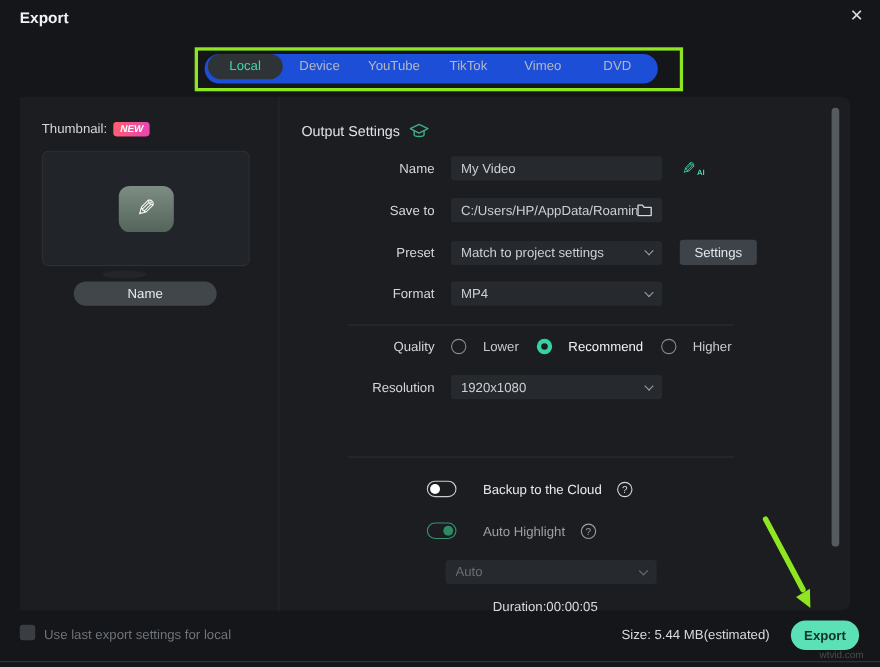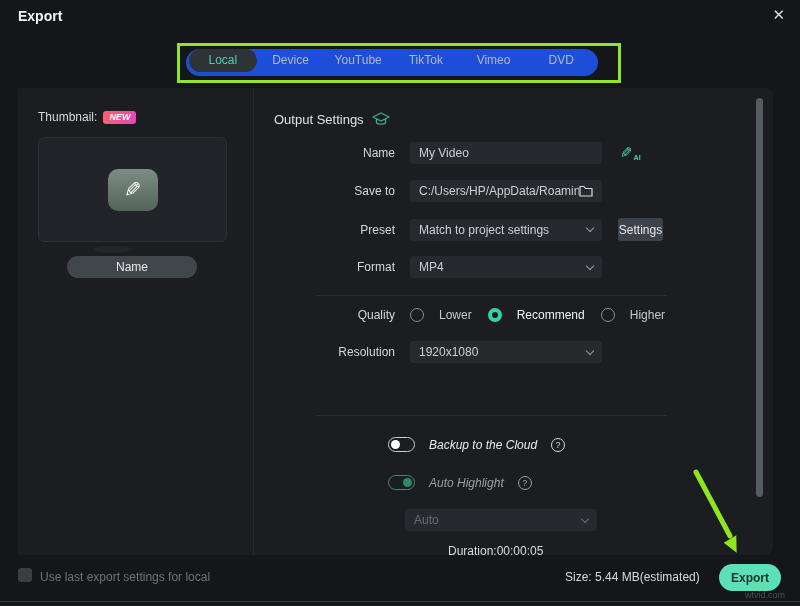--- a/index.html
+++ b/index.html
@@ -50,38 +50,38 @@
   .field .val { flex:1; white-space:nowrap; overflow:hidden; }
   .chev { width:6px; height:6px; border-right:1.5px solid #9ba0a5; border-bottom:1.5px solid #9ba0a5;
           transform:rotate(45deg); margin-top:-3px; flex-shrink:0; }
   .dim .val { color:#686e73; }
   .dim .chev { border-color:#686e73; }
 
   .ai-icon { margin-left:18px; color:#3fd8a8; font-size:15px; cursor:pointer; display:flex; align-items:flex-end; }
   .ai-icon .pen { transform:scaleX(-1); }
   .ai-icon .ai { font-size:7px; font-weight:bold; margin-left:1px; margin-bottom:1px; }
 
-  .settings-btn { margin-left:16px; width:45px; height:23px; background:#3e4349; border-radius:3px; color:#e4e6e8;
+  .settings-btn { margin-left:16px; width:70px; height:23px; background:#3e4349; border-radius:3px; color:#e4e6e8;
                   font-size:12px; display:flex; align-items:center; justify-content:center; cursor:pointer; }
 
   .hdivider { position:absolute; left:298px; width:351px; height:1px; background:#2c2f32; }
 
   .radio-group { display:flex; align-items:center; gap:16px; }
   .radio-opt { display:flex; align-items:flex-start; gap:15px; cursor:pointer; }
   .radio { width:14px; height:14px; border-radius:50%; border:1.5px solid #878d92; }
   .radio.sel { border:4px solid #36d3a2; }
   .radio-opt .rl { color:#c6cacd; font-size:12px; }
   .radio-opt.sel .rl { color:#f0f2f3; }
 
   .toggle-row { position:absolute; left:370px; display:flex; align-items:center; }
   .toggle { width:27px; height:15px; border-radius:8px; border:1.5px solid #c9cdd0; position:relative; cursor:pointer; flex-shrink:0; }
   .toggle .knob { position:absolute; width:9px; height:9px; border-radius:50%; background:#fff; top:1.5px; left:2px; }
   .toggle.on { border-color:#3f8f6e; }
   .toggle.on .knob { background:#2c8a64; left:auto; right:2px; }
-  .t-label { margin-left:14px; font-size:12px; color:#e8eaeb;font-style:italic; }
+  .t-label { margin-left:24px; font-size:12px; color:#e8eaeb; }
   .t-label.dim2 { color:#9ba0a4; }
   .help { margin-left:14px; width:14px; height:14px; border-radius:50%; border:1px solid #d5d8da; color:#d5d8da;
           font-size:9px; display:flex; align-items:center; justify-content:center; cursor:pointer; }
   .help.dim2 { border-color:#9ba0a4; color:#9ba0a4; }
 
   
   .chk { position:absolute; left:18px; top:568px; width:14px; height:14px; background:#3a3e42; border-radius:3px; cursor:pointer; }
   .chk-label { position:absolute; left:40px; top:570px; color:#6e747a; font-size:12px; }
   .duration { position:absolute; left:448px; top:544px; color:#d8dbdd; font-size:12px; }
   .size { position:absolute; left:565px; top:570px; color:#d8dbdd; font-size:12px; }

